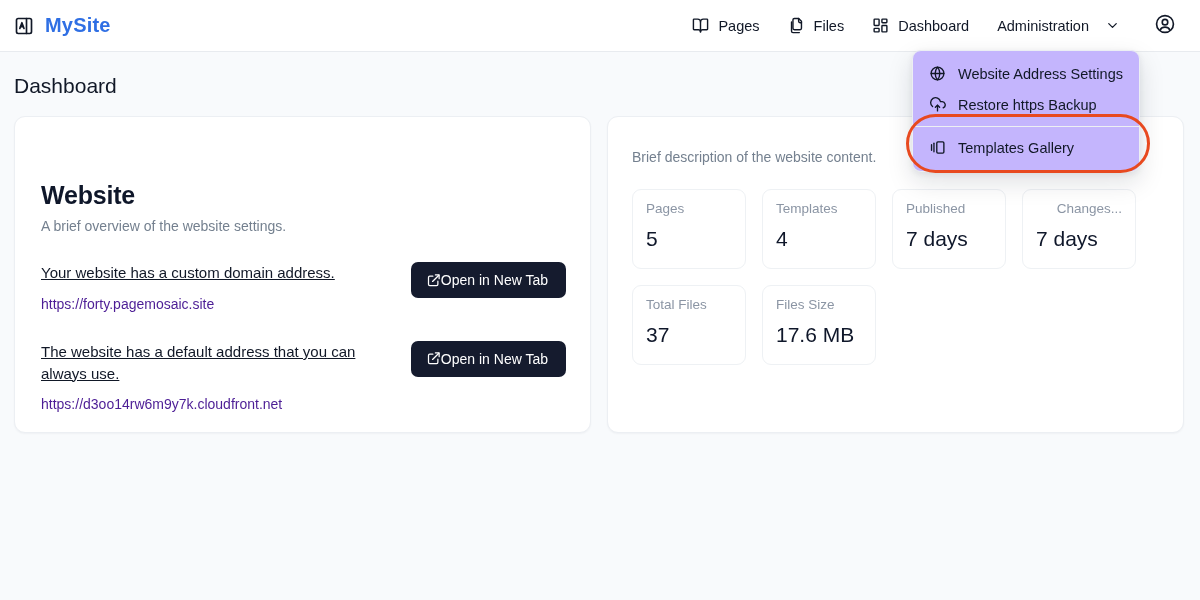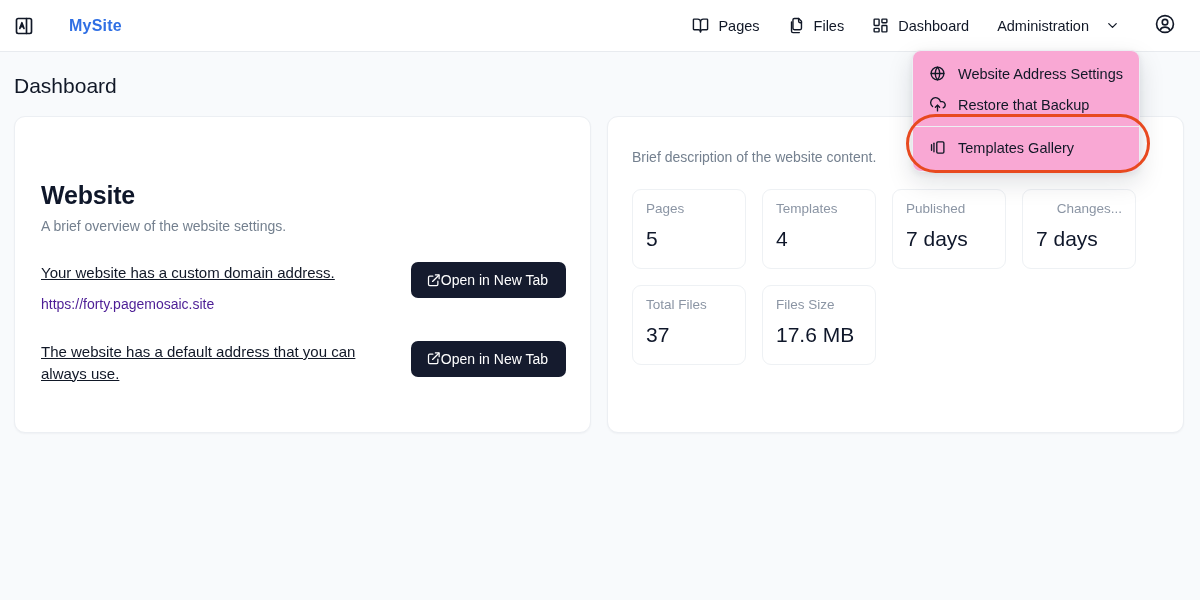--- a/index.html
+++ b/index.html
@@ -18,21 +18,21 @@
     background: #ffffff;
     border-bottom: 1px solid #e8ebef;
     display: flex;
     align-items: center;
     padding: 0 14px 0 14px;
     z-index: 40;
   }
   .brand { display: flex; align-items: center; gap: 11px; }
   .brand-icon { width: 20px; height: 20px; display: block; }
   .brand-name {
-    font-size: 16px; font-weight: 700; color: #2f6fe4; letter-spacing: .2px; margin-left: 24px;
+    font-size: 20px; font-weight: 700; color: #2f6fe4; letter-spacing: .2px;
   }
   .nav-right {
     margin-left: auto;
     display: flex; align-items: center; gap: 0px;
   }
   .nav-item {
     display: flex; align-items: center; gap: 9px;
     padding: 7px 14px;
     font-size: 14.5px; color: #111827;
     border-radius: 6px; cursor: pointer;
@@ -45,21 +45,21 @@
     width: 30px; height: 30px;
     display: flex; align-items: center; justify-content: center;
     cursor: pointer; border-radius: 50%;
   }
 
   
   .dropdown {
     position: absolute;
     top: 50px; left: 912px;
     width: 228px;
-    background: #f9a8d4;
+    background: #c4b5fd;
     border: 1px solid #eceff3;
     border-radius: 9px;
     box-shadow: 0 10px 26px rgba(15,23,42,.13), 0 2px 6px rgba(15,23,42,.07);
     padding: 7px 0 8px 0;
     z-index: 50;
   }
   .menu-item {
     display: flex; align-items: center; gap: 12px;
     padding: 7px 16px;
     font-size: 14.5px; color: #111827;
@@ -243,21 +243,21 @@
   </div>
 
   <div class="menu-item">
     <span>
       <svg width="17" height="17" viewBox="0 0 24 24" fill="none" stroke="#111827" stroke-width="1.9" stroke-linecap="round" stroke-linejoin="round">
         <path d="M12 13v8"></path>
         <path d="M9 16l3-3 3 3"></path>
         <path d="M20 16.6A4.5 4.5 0 0 0 17.5 8h-1.3A7 7 0 1 0 5 14.9"></path>
       </svg>
     </span>
-    <span>Restore that Backup</span>
+    <span>Restore https Backup</span>
   </div>
 
   <div class="menu-sep"></div>
 
   <div class="menu-item">
     <span>
       <svg width="17" height="17" viewBox="0 0 24 24" fill="none" stroke="#111827" stroke-width="1.9" stroke-linecap="round" stroke-linejoin="round">
         <rect x="11" y="4" width="10" height="16" rx="1.6"></rect>
         <path d="M7 6v12"></path>
         <path d="M3.6 8v8"></path>
@@ -291,20 +291,21 @@
             <path d="M10.5 13.5L20.5 3.5"></path>
           </svg>
         </span>
         <span>Open in New Tab</span>
       </button>
     </div>
 
     <div class="site-row site-row-2">
       <div class="site-text">
         <div class="site-desc">The website has a default address that you can always use.</div>
+        <a class="site-link">https://d3oo14rw6m9y7k.cloudfront.net</a>
       </div>
       <button class="open-btn">
         <span>
           <svg width="15" height="15" viewBox="0 0 24 24" fill="none" stroke="#ffffff" stroke-width="2" stroke-linecap="round" stroke-linejoin="round">
             <path d="M19 13v5a2 2 0 0 1-2 2H6a2 2 0 0 1-2-2V7a2 2 0 0 1 2-2h5"></path>
             <path d="M15 3h6v6"></path>
             <path d="M10.5 13.5L20.5 3.5"></path>
           </svg>
         </span>
         <span>Open in New Tab</span>

